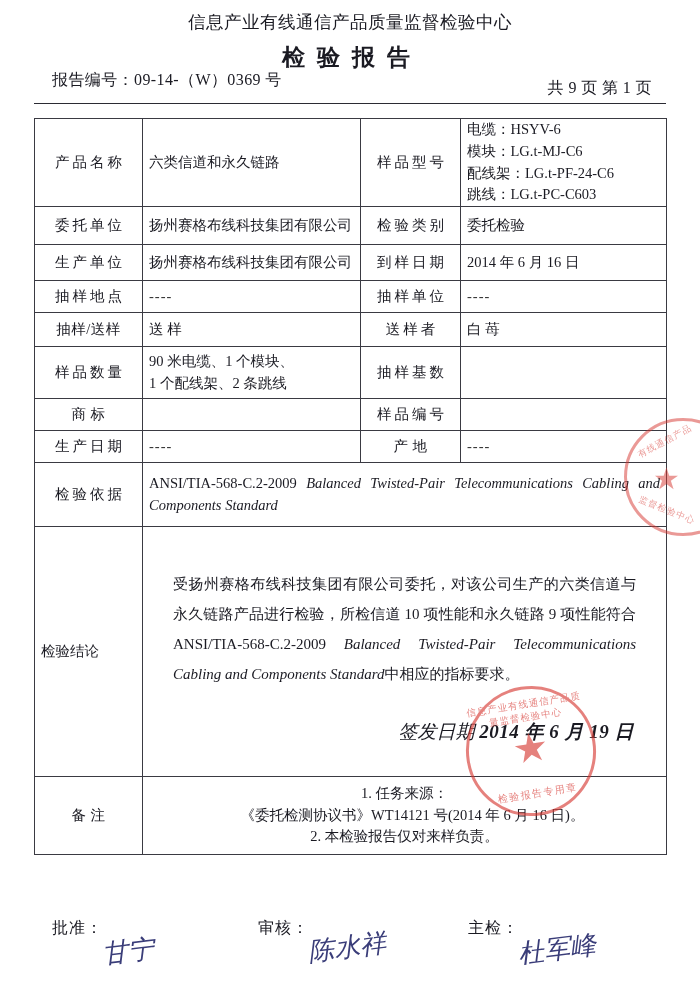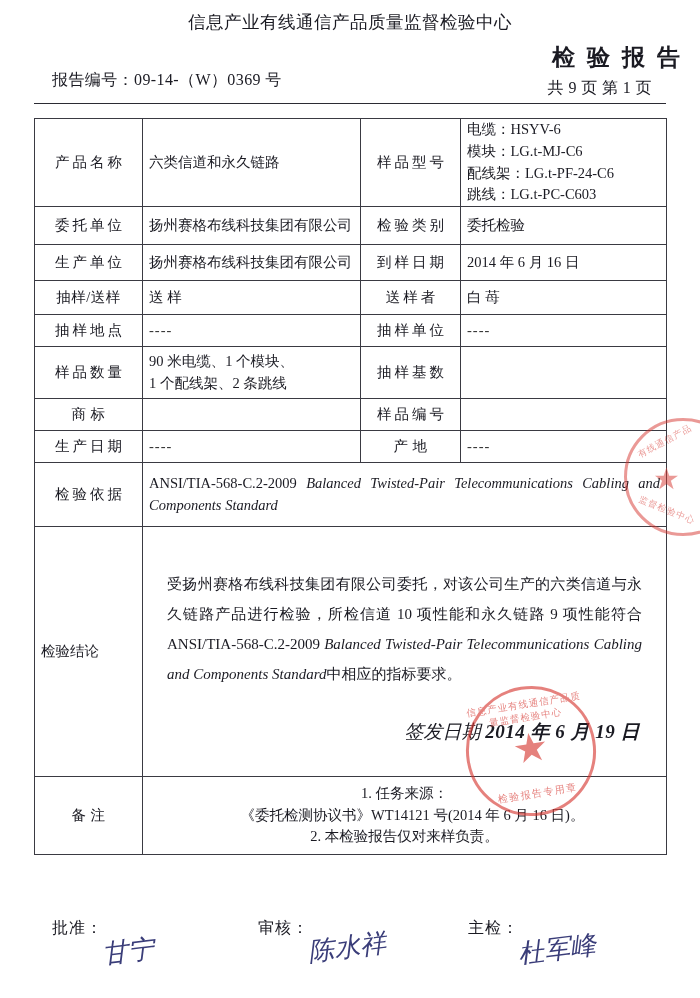--- a/index.html
+++ b/index.html
@@ -28,21 +28,21 @@
     width: 700px;
     text-align: center;
     font-size: 17.5px;
     letter-spacing: 0.5px;
     font-family: "DejaVu Serif", serif;
   }
   .hdr-title {
     position: absolute;
     left: 0; top: 42px;
     width: 692px;
-    text-align: right;
+    text-align: center;
     font-size: 23px;
     font-weight: bold;
     letter-spacing: 12px;
     text-indent: 12px;
     font-family: "DejaVu Serif", serif;
   }
   .hdr-no {
     position: absolute;
     left: 52px; top: 70px;
     font-size: 16px;
@@ -291,32 +291,32 @@
         <td class="val-c">委托检验</td>
       </tr>
 
       <tr style="height:36px">
         <td class="lbl">生产单位</td>
         <td class="val-c">扬州赛格布线科技集团有限公司</td>
         <td class="lbl">到样日期</td>
         <td class="val-c">2014 年 6 月 16 日</td>
       </tr>
 
+      <tr style="height:32px">
+        <td class="lbl">抽样地点</td>
+        <td class="val-c dash">----</td>
+        <td class="lbl">抽样单位</td>
+        <td class="val-c dash">----</td>
+      </tr>
+
       <tr style="height:34px">
         <td class="lbl-tight">抽样/送样</td>
         <td class="val-c">送  样</td>
         <td class="lbl">送样者</td>
         <td class="val-c">白  苺</td>
-      </tr>
-
-      <tr style="height:32px">
-        <td class="lbl">抽样地点</td>
-        <td class="val-c dash">----</td>
-        <td class="lbl">抽样单位</td>
-        <td class="val-c dash">----</td>
       </tr>
 
       <tr style="height:52px">
         <td class="lbl">样品数量</td>
         <td class="val-c">
           <div>90 米电缆、1 个模块、</div>
           <div>1 个配线架、2 条跳线</div>
         </td>
         <td class="lbl">抽样基数</td>
         <td class="val-c"></td>
@@ -336,21 +336,21 @@
         <td class="val-c dash">----</td>
       </tr>
 
       <tr style="height:64px">
         <td class="lbl">检验依据</td>
         <td class="basis-cell" colspan="3"><span>ANSI/TIA-568-C.2-2009 </span><span class="it">Balanced Twisted-Pair Telecommunications Cabling and Components Standard</span></td>
       </tr>
 
       <tr style="height:250px">
         <td class="lbl-vert">检验结论</td>
-        <td colspan="3" style="padding:10px">
+        <td colspan="3" style="padding:16px">
           <div class="concl-cell">
             <span class="concl-first">受扬州赛格布线科技集团有限公司委托，对该公司生产的六类信道与永久链路产品进行检验，所检信道 10 项性能和永久链路 9 项性能符合 ANSI/TIA-568-C.2-2009 </span><span class="it">Balanced Twisted-Pair Telecommunications Cabling and Components Standard</span><span>中相应的指标要求。</span>
           </div>
           <div class="sign-row">
             <div class="sign-inner">
               <span>签发日期</span>
               <span class="dt">2014 年 6 月  19 日</span>
             </div>
           </div>
         </td>

